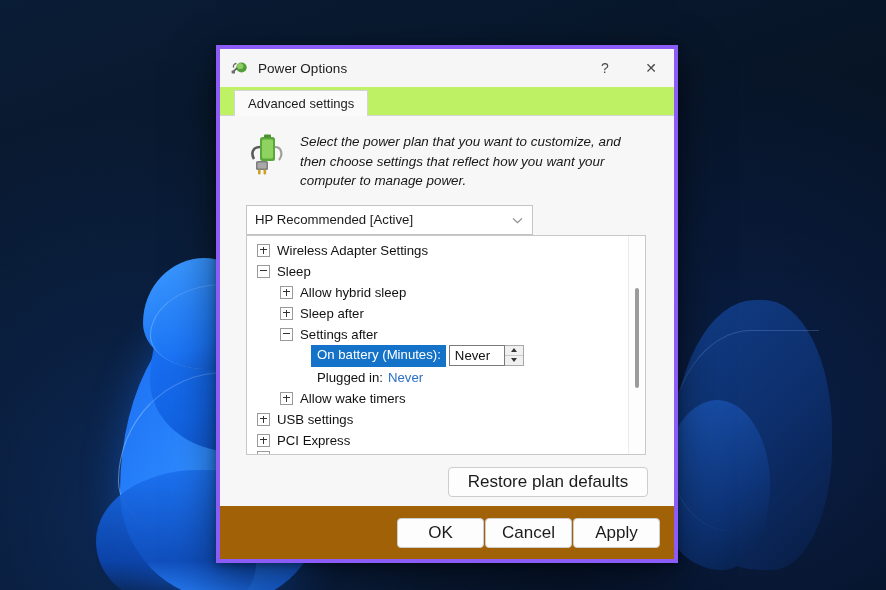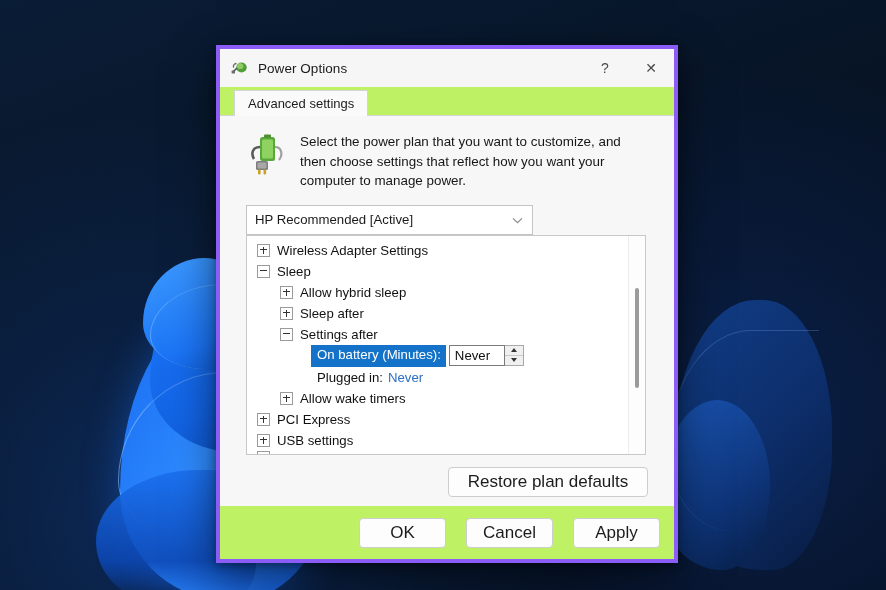--- a/index.html
+++ b/index.html
@@ -223,20 +223,21 @@
     flex: none;
     margin-right: 12px;
     margin-top: 2px;
     position: relative;
   }
   .intro-text {
     font-size: 13.4px;
     line-height: 19.5px;
     color: #171717;
     max-width: 350px;
+    font-style: italic;
   }
 
   .plan-select {
     margin-top: 14px;
     margin-left: 12px;
     width: 277px;
     height: 28px;
     background: #ffffff;
     border: 1px solid #c4c4c4;
     display: flex;
@@ -423,26 +424,26 @@
     justify-content: center;
     cursor: default;
     font-family: "Liberation Sans", sans-serif;
   }
   .btn-restore { width: 198px; }
 
   
   .footer {
     flex: none;
     height: 53px;
-    background: #bef264;
+    background: #a16207;
     display: flex;
     align-items: center;
     justify-content: flex-end;
     padding-right: 14px;
-    gap: 20px;
+    gap: 1px;
   }
   .btn-footer { width: 85px; }
 </style>
 </head>
 <body>
 
 <div id="desktop">
   <div class="bloom ribbon-a"></div>
   <div class="bloom ribbon-b"></div>
   <div class="bloom ribbon-c"></div>
@@ -551,25 +552,25 @@
           <span>Plugged in:</span>
           <span class="link">Never</span>
         </div>
 
         <div class="tree-row lvl1">
           <span class="exp plus"></span>
           <span>Allow wake timers</span>
         </div>
         <div class="tree-row lvl0">
           <span class="exp plus"></span>
+          <span>USB settings</span>
+        </div>
+        <div class="tree-row lvl0">
+          <span class="exp plus"></span>
           <span>PCI Express</span>
-        </div>
-        <div class="tree-row lvl0">
-          <span class="exp plus"></span>
-          <span>USB settings</span>
         </div>
         <div class="tree-row lvl0 clipped">
           <span class="exp plus"></span>
           <span>Processor power management</span>
         </div>
 
       </div>
       <div class="tree-scrollbar">
         <div class="tree-thumb"></div>
       </div>

